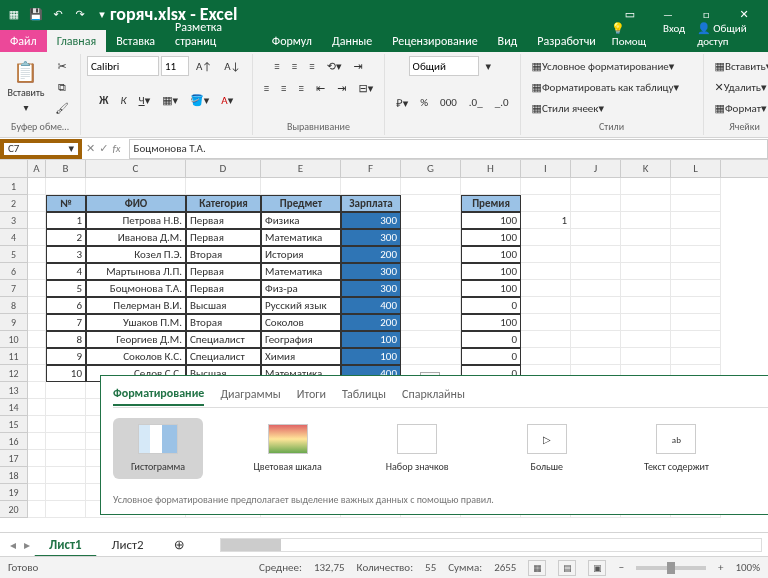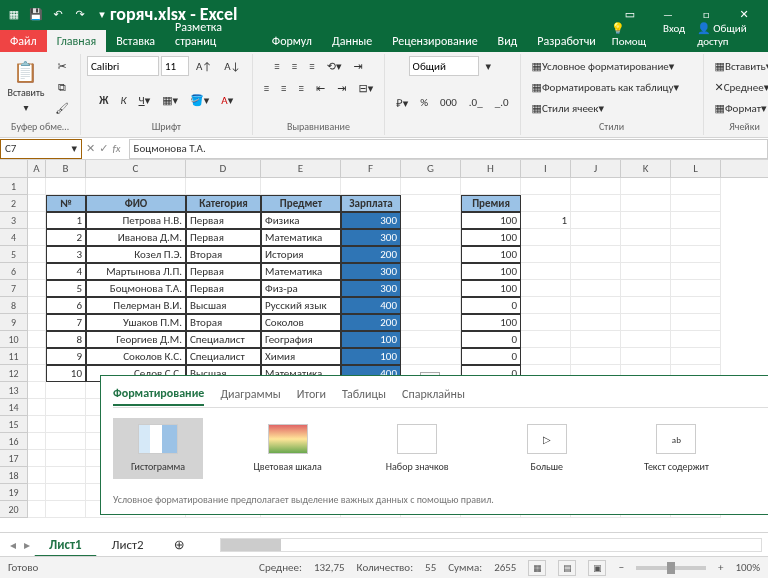--- a/index.html
+++ b/index.html
@@ -8,37 +8,37 @@
 .titlebar { height: 28px; background: #0b6a3b; color: #fff; display: flex; align-items: center; padding: 0 6px; }
 .titlebar .qat { display: flex; gap: 6px; align-items: center; }
 .titlebar .qat .ico { width: 16px; height: 16px; display: flex; align-items: center; justify-content: center; font-size: 11px; }
 .titlebar .title { flex: 1; text-align: left; font-size: 18px; font-weight: bold; }
 .titlebar .winctl { display: flex; gap: 2px; }
 .titlebar .winctl .btn { width: 36px; height: 20px; display: flex; align-items: center; justify-content: center; font-size: 11px; }
 
 .tabs { height: 24px; background: #0b6a3b; display: flex; align-items: flex-end; }
 .tab { padding: 4px 10px; color: #fff; font-size: 12px; cursor: pointer; }
 .tab.active { background: #f3f3f3; color: #217346; }
-.tab.file { background: #ef4444; }
+.tab.file { background: #ec4899; }
 .tabs .right { margin-left: auto; display: flex; }
 .tabs .right .tab { font-size: 11px; padding: 4px 6px; }
 
 .ribbon { height: 86px; background: #f3f3f3; border-bottom: 1px solid #d4d4d4; display: flex; padding: 2px 0; }
 .group { border-right: 1px solid #e0e0e0; padding: 0 6px; display: flex; flex-direction: column; }
 .group .body { flex: 1; display: flex; align-items: center; gap: 4px; padding: 2px 0; }
 .group .label { font-size: 10px; color: #666; text-align: center; padding-bottom: 2px; }
 .rb-btn { height: 20px; padding: 0 4px; display: flex; align-items: center; justify-content: center; border: 1px solid transparent; font-size: 11px; cursor: pointer; }
 .big-btn { width: 40px; height: 60px; display: flex; flex-direction: column; align-items: center; justify-content: center; font-size: 10px; gap: 2px; cursor: pointer; }
 .big-btn .ico { font-size: 20px; }
 .col { display: flex; flex-direction: column; gap: 1px; }
 .row { display: flex; gap: 2px; align-items: center; }
 input.rb-in, select.rb-sel { height: 20px; font-size: 11px; border: 1px solid #ccc; padding: 0 3px; background: #fff; }
 
 .namebox-row { height: 22px; background: #fff; border-bottom: 1px solid #d4d4d4; display: flex; align-items: center; }
-.namebox { width: 82px; height: 20px; border: 1px solid #a16207; padding: 0 4px; font-size: 11px; display: flex; align-items: center; justify-content: space-between; }
+.namebox { width: 82px; height: 20px; border: 4px solid #a16207; padding: 0 4px; font-size: 11px; display: flex; align-items: center; justify-content: space-between; }
 .fx-btns { display: flex; padding: 0 4px; gap: 4px; color: #888; font-size: 11px; }
 .formula-bar { flex: 1; height: 20px; border: 1px solid #ccc; margin-left: 4px; padding: 0 4px; font-size: 11px; display: flex; align-items: center; }
 
 .grid-area { position: relative; height: 390px; overflow: hidden; background: #fff; }
 .colheads { display: flex; height: 18px; border-bottom: 1px solid #ccc; background: #f0f0f0; position: absolute; top: 0; left: 0; right: 0; }
 .colhead { border-right: 1px solid #ccc; font-size: 11px; display: flex; align-items: center; justify-content: center; color: #555; }
 .corner { width: 28px; }
 .rows { position: absolute; top: 18px; left: 0; right: 0; }
 .gr-row { display: flex; height: 17px; }
 .rowhead { width: 28px; border-right: 1px solid #ccc; border-bottom: 1px solid #ccc; background: #f0f0f0; font-size: 10px; display: flex; align-items: center; justify-content: center; color: #555; }
@@ -51,21 +51,21 @@
 
 .qa-btn { position: absolute; width: 20px; height: 20px; border: 1px solid #aaa; background: #f9f9f9; display: flex; align-items: center; justify-content: center; font-size: 12px; cursor: pointer; }
 
 .popout { position: absolute; background: #fff; border: 1px solid #217346; left: 100px; top: 215px; width: 764px; padding: 8px 12px 6px; z-index: 5; }
 .po-tabs { display: flex; gap: 16px; border-bottom: 1px solid #ddd; height: 24px; align-items: center; }
 .po-tab { font-size: 12px; color: #666; cursor: pointer; padding-bottom: 4px; }
 .po-tab.active { color: #217346; border-bottom: 2px solid #217346; font-weight: 600; }
 .po-items { display: flex; gap: 10px; padding: 10px 0; justify-content: space-between; }
 .po-item { width: 90px; display: flex; flex-direction: column; align-items: center; gap: 6px; font-size: 10px; text-align: center; cursor: pointer; padding: 6px 2px; }
 .po-item .thumb { width: 40px; height: 30px; border: 1px solid #ccc; background: linear-gradient(to right,#d6e9f8 30%,#fff 30%,#fff 60%,#9bc2e6 60%); }
-.po-item.sel { background: #d3d3d3; }
+.po-item.sel { background: #d3d3d3; border-radius: 6px; }
 .po-hint { font-size: 10px; color: #777; padding: 4px 0 2px; }
 
 .sheetbar { height: 24px; background: #fff; border-top: 1px solid #d4d4d4; display: flex; align-items: center; padding: 0 6px; position: absolute; bottom: 22px; left: 0; right: 0; }
 .sheet { padding: 3px 14px; font-size: 13px; border: 1px solid transparent; cursor: pointer; }
 .sheet.active { border-bottom: 2px solid #217346; background: #fff; font-weight: 600; color: #217346; }
 .hscroll { flex: 1; height: 14px; border: 1px solid #ddd; margin-left: 20px; position: relative; }
 .hscroll .thumb { position: absolute; left: 0; width: 60px; top: 0; bottom: 0; background: #ccc; }
 
 .statusbar { height: 22px; background: #f3f3f3; border-top: 1px solid #d4d4d4; display: flex; align-items: center; padding: 0 8px; font-size: 11px; color: #555; position: absolute; bottom: 0; left: 0; right: 0; gap: 12px; }
 .statusbar .spacer { flex: 1; }
@@ -140,21 +140,20 @@
           </div>
         <div class="rb-btn">
             <i>К</i>
           </div>
         <div class="rb-btn"><u>Ч</u>▾</div>
         <div class="rb-btn">▦▾</div>
         <div class="rb-btn">🪣▾</div>
         <div class="rb-btn"><span style="color:#c00">A</span>▾</div>
       </div>
     </div>
-    <div class="label">Шрифт</div>
   </div>
   <div class="group">
     <div class="body col" style="gap:2px;">
       <div class="row">
         <div class="rb-btn">≡</div>
         <div class="rb-btn">≡</div>
         <div class="rb-btn">≡</div>
         <div class="rb-btn">⟲▾</div>
         <div class="rb-btn">⇥</div>
       </div>
@@ -188,21 +187,21 @@
     <div class="body col" style="gap:1px;">
       <div class="rb-btn" style="width:170px;justify-content:flex-start">▦ <span>Условное форматирование</span> ▾</div>
       <div class="rb-btn" style="width:170px;justify-content:flex-start">▦ <span>Форматировать как таблицу</span> ▾</div>
       <div class="rb-btn" style="width:170px;justify-content:flex-start">▦ <span>Стили ячеек</span> ▾</div>
     </div>
     <div class="label">Стили</div>
   </div>
   <div class="group">
     <div class="body col" style="gap:1px;">
       <div class="rb-btn" style="justify-content:flex-start;width:70px">▦ <span>Вставить</span> ▾</div>
-      <div class="rb-btn" style="justify-content:flex-start;width:70px">✕ <span>Среднее</span> ▾</div>
+      <div class="rb-btn" style="justify-content:flex-start;width:70px">✕ <span>Удалить</span> ▾</div>
       <div class="rb-btn" style="justify-content:flex-start;width:70px">▦ <span>Формат</span> ▾</div>
     </div>
     <div class="label">Ячейки</div>
   </div>
 
 </div>
 
 <div class="namebox-row">
   <div class="namebox">
       <span>C7</span>

